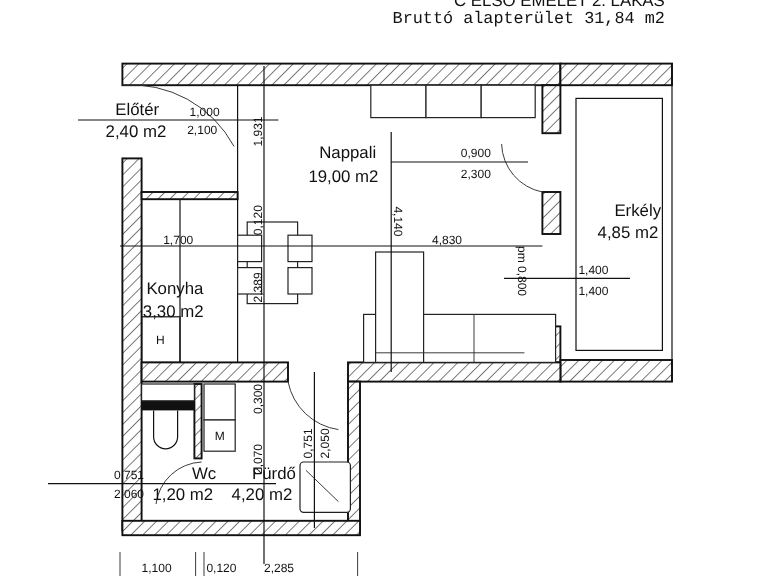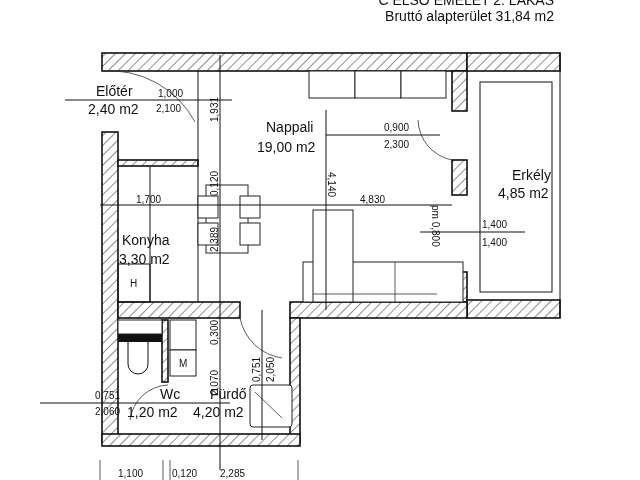--- a/index.html
+++ b/index.html
@@ -1,19 +1,19 @@
 <!DOCTYPE html>
 <html><head>
   <meta charset="utf-8">
   <style>
     html, body { margin: 0; padding: 0; background: #ffffff; }
     body { width: 640px; height: 480px; overflow: hidden; position: relative; font-family: "Liberation Sans", sans-serif; }
     .title-block { position: absolute; right: 86px; top: -8px; text-align: right; color: #111; }
     .title-line1 { font-size: 14px; line-height: 16px; }
-    .title-line2 { font-size: 14px; line-height: 17px; }
+    .title-line2 { font-size: 14px; line-height: 17px; font-family: Liberation Mono, monospace; }
     svg { position: absolute; left: 0; top: 0; }
     svg text { font-family: "Liberation Sans", sans-serif; fill: #111; }
     .room-name { font-size: 14px; }
     .dim { font-size: 10px; }
     .wall { fill: url(#hatch); stroke: #111; stroke-width: 1.6; }
     .line { stroke: #111; stroke-width: 1; fill: none; }
     .thin { stroke: #333; stroke-width: 0.8; fill: none; }
     .furn { stroke: #222; stroke-width: 1; fill: #fff; }
   </style>
 </head>

